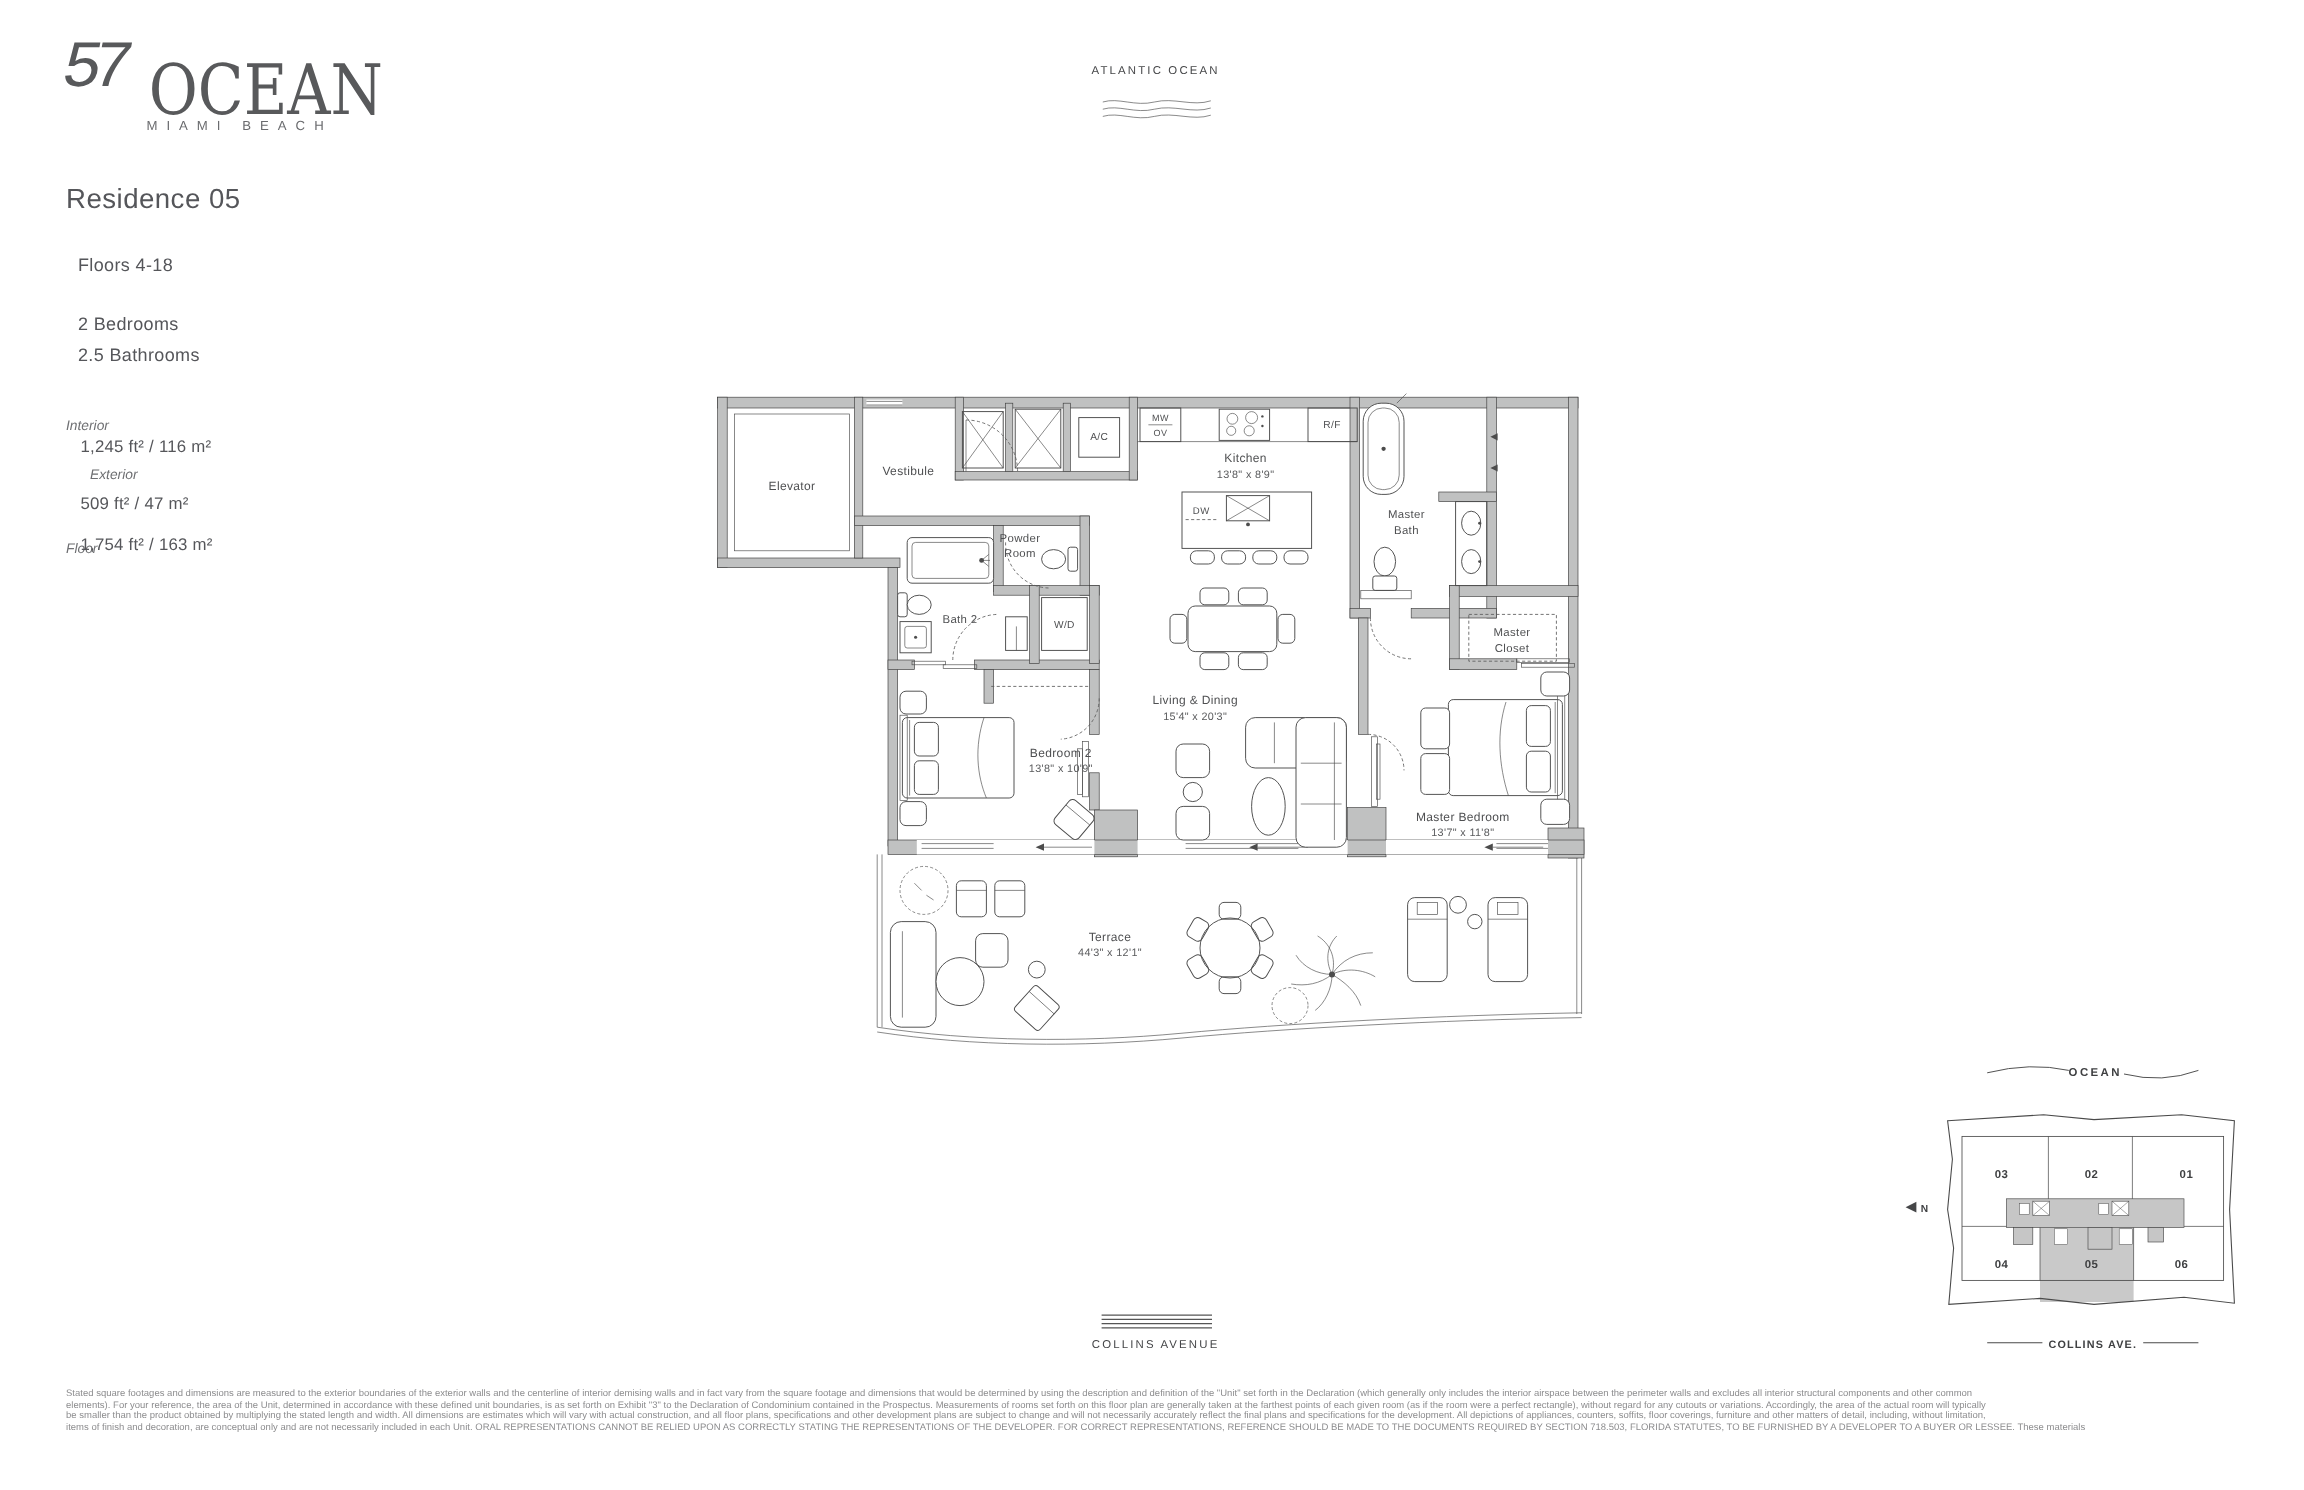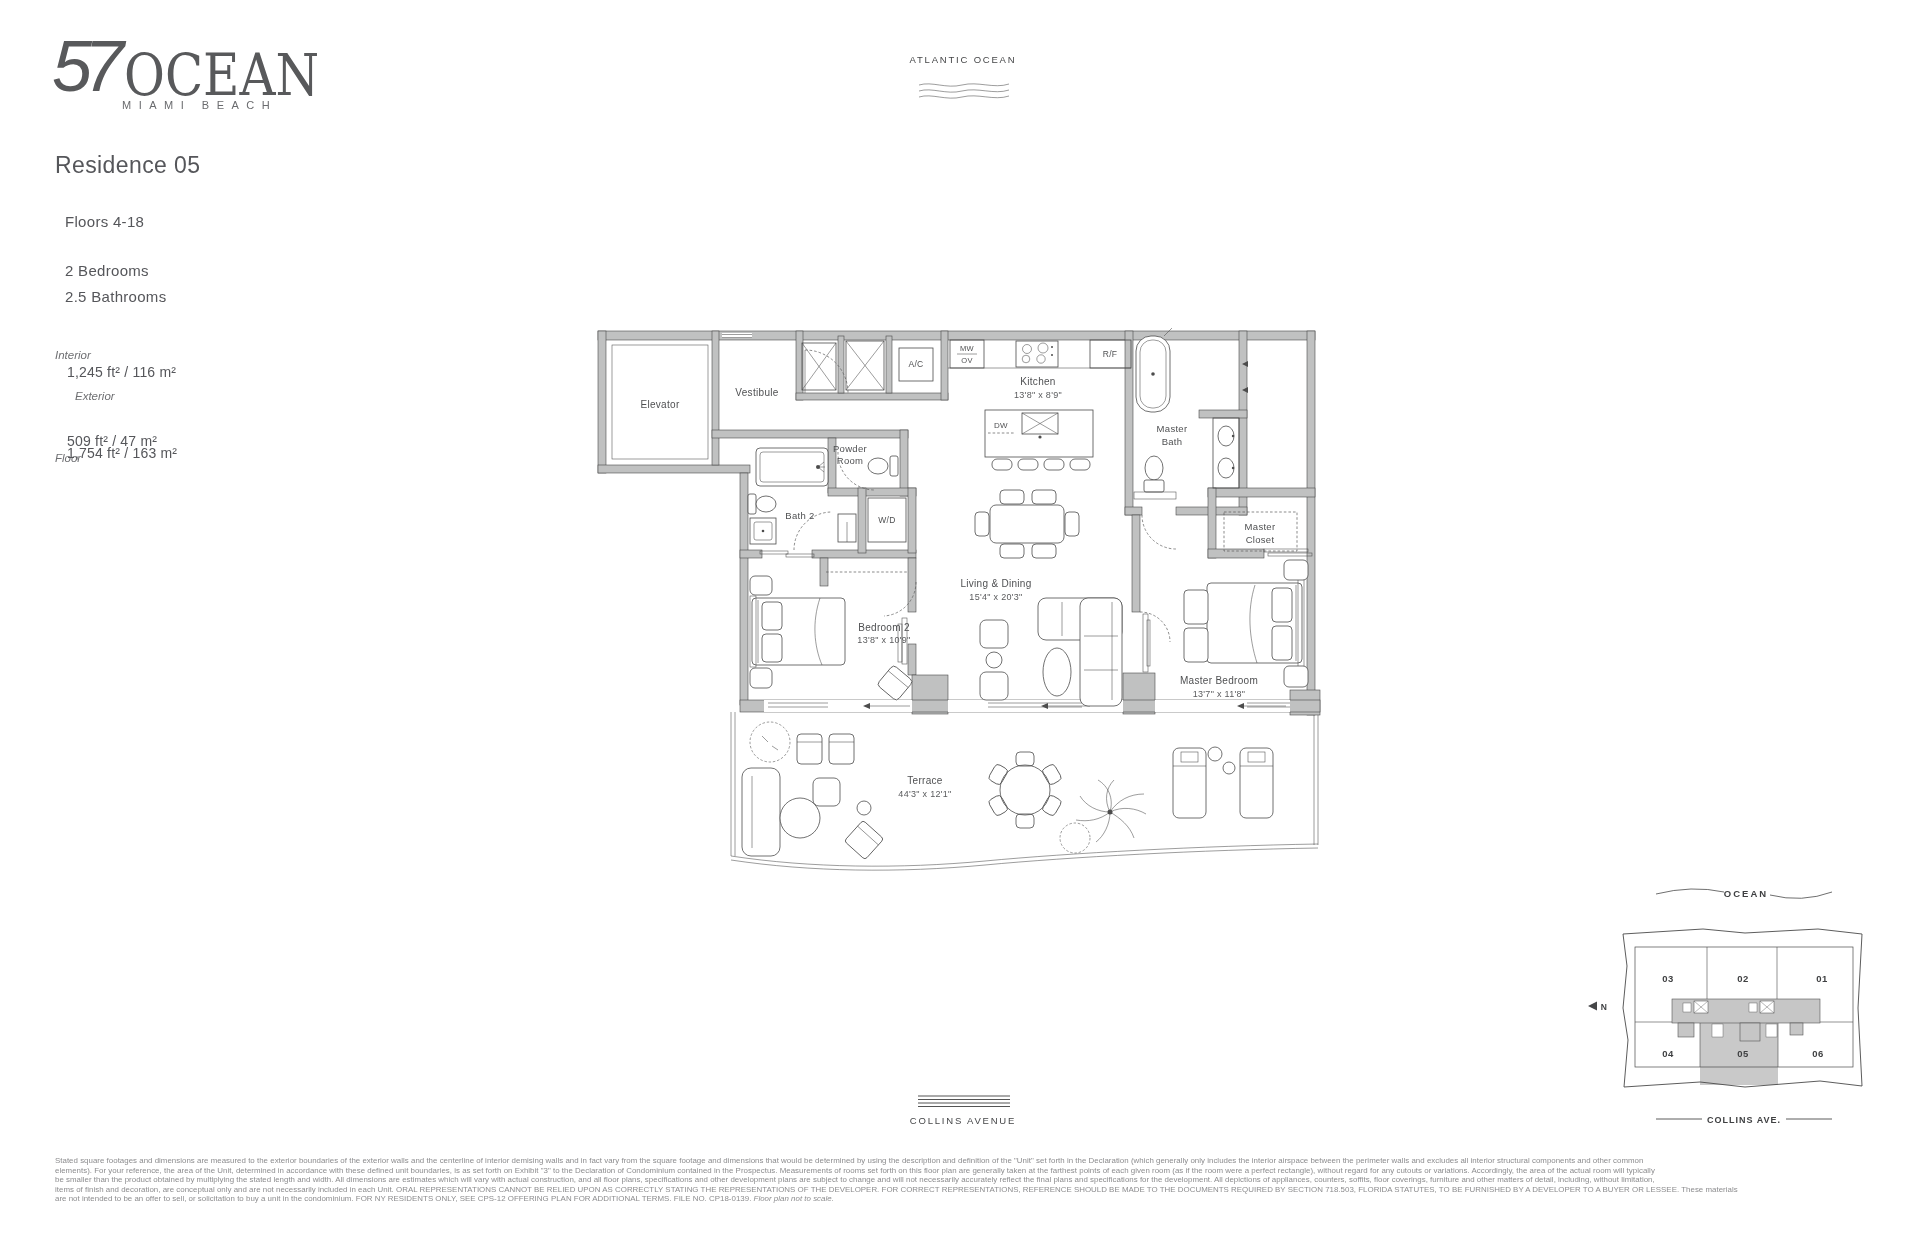--- a/index.html
+++ b/index.html
@@ -4,22 +4,22 @@
 <style>
   html,body{margin:0;padding:0;}
   body{
     width:1920px;height:1242px;position:relative;background:#ffffff;
     font-family:"Liberation Sans",sans-serif;overflow:hidden;
     -webkit-font-smoothing:antialiased;
   }
   .abs{position:absolute;}
 
   
-  .logo-57{left:52px;top:30px;font-family:Liberation Sans, sans-serif;font-style:italic;
-    font-size:72px;line-height:1;color:#58595b;letter-spacing:-8px;}
+  .logo-57{left:52px;top:30px;font-family:Liberation Mono, monospace;font-style:italic;
+    font-size:55px;line-height:1;color:#58595b;letter-spacing:-8px;}
   .logo-ocean{left:124px;top:46px;font-family:"DejaVu Serif",serif;font-size:58px;line-height:1;
     color:#58595b;transform:scaleX(.86);transform-origin:left top;letter-spacing:0px;}
   .logo-sub{left:122px;top:99px;font-size:11px;letter-spacing:7.5px;color:#6a6b6e;}
 
   
   .res-title{left:55px;top:152px;font-size:23px;font-weight:300;color:#55565a;letter-spacing:.4px;}
   .res-line{left:55px;font-size:15px;font-weight:400;color:#55565a;letter-spacing:.3px;margin-left:10px;}
   .area-label{left:55px;font-size:11.5px;font-style:italic;color:#6e6f72;}
   .area-value{left:55px;font-size:14px;font-weight:300;color:#55565a;letter-spacing:.2px;margin-left:12px;}
 
@@ -66,21 +66,21 @@
   <path class="ln thin" d="M3,17 C16,13 30,21 46,17 C62,13 78,21 93,16"></path>
 </svg>
 
 <div class="abs res-title">Residence 05</div>
 <div class="abs res-line" style="top:213px;">Floors 4-18</div>
 <div class="abs res-line" style="top:262px;">2 Bedrooms</div>
 <div class="abs res-line" style="top:288px;">2.5 Bathrooms</div>
 <div class="abs area-label" style="top:349px;">Interior</div>
 <div class="abs area-value" style="top:364px;">1,245 ft² / 116 m²</div>
 <div class="abs area-label" style="top:390px;margin-left:20px;">Exterior</div>
-<div class="abs area-value" style="top:433px;">509 ft² / 47 m²</div>
+<div class="abs area-value" style="top:411px;">509 ft² / 47 m²</div>
 <div class="abs area-label" style="top:452px;">Floor</div>
 <div class="abs area-value" style="top:445px;">1,754 ft² / 163 m²</div>
 
 <svg class="abs" style="left:595px;top:325px;" width="730" height="555" viewBox="595 325 730 555">
 
   <g>
     <rect class="w" x="598" y="331" width="717" height="9"></rect>
     <rect class="w" x="598" y="331" width="8" height="142"></rect>
     <rect class="w" x="598" y="465" width="152" height="8"></rect>
     <rect class="w" x="712" y="331" width="7" height="134"></rect>
@@ -471,14 +471,13 @@
   <line x1="2" y1="9" x2="94" y2="9" stroke="#555" stroke-width="1"></line>
   <line x1="2" y1="12.5" x2="94" y2="12.5" stroke="#555" stroke-width="1"></line>
 </svg>
 <div class="abs street-text">COLLINS AVENUE</div>
 
 <div class="abs disclaimer">
   <div>Stated square footages and dimensions are measured to the exterior boundaries of the exterior walls and the centerline of interior demising walls and in fact vary from the square footage and dimensions that would be determined by using the description and definition of the "Unit" set forth in the Declaration (which generally only includes the interior airspace between the perimeter walls and excludes all interior structural components and other common</div>
   <div>elements). For your reference, the area of the Unit, determined in accordance with these defined unit boundaries, is as set forth on Exhibit "3" to the Declaration of Condominium contained in the Prospectus. Measurements of rooms set forth on this floor plan are generally taken at the farthest points of each given room (as if the room were a perfect rectangle), without regard for any cutouts or variations. Accordingly, the area of the actual room will typically</div>
   <div>be smaller than the product obtained by multiplying the stated length and width. All dimensions are estimates which will vary with actual construction, and all floor plans, specifications and other development plans are subject to change and will not necessarily accurately reflect the final plans and specifications for the development. All depictions of appliances, counters, soffits, floor coverings, furniture and other matters of detail, including, without limitation,</div>
   <div>items of finish and decoration, are conceptual only and are not necessarily included in each Unit. ORAL REPRESENTATIONS CANNOT BE RELIED UPON AS CORRECTLY STATING THE REPRESENTATIONS OF THE DEVELOPER. FOR CORRECT REPRESENTATIONS, REFERENCE SHOULD BE MADE TO THE DOCUMENTS REQUIRED BY SECTION 718.503, FLORIDA STATUTES, TO BE FURNISHED BY A DEVELOPER TO A BUYER OR LESSEE. These materials</div>
-  <div><span>are not intended to be an offer to sell, or solicitation to buy a unit in the condominium. FOR NY RESIDENTS ONLY, SEE CPS-12 OFFERING PLAN FOR ADDITIONAL TERMS. FILE NO. CP18-0139. </span><i>Floor plan not to scale.</i></div>
 </div>
 
 </body></html>

